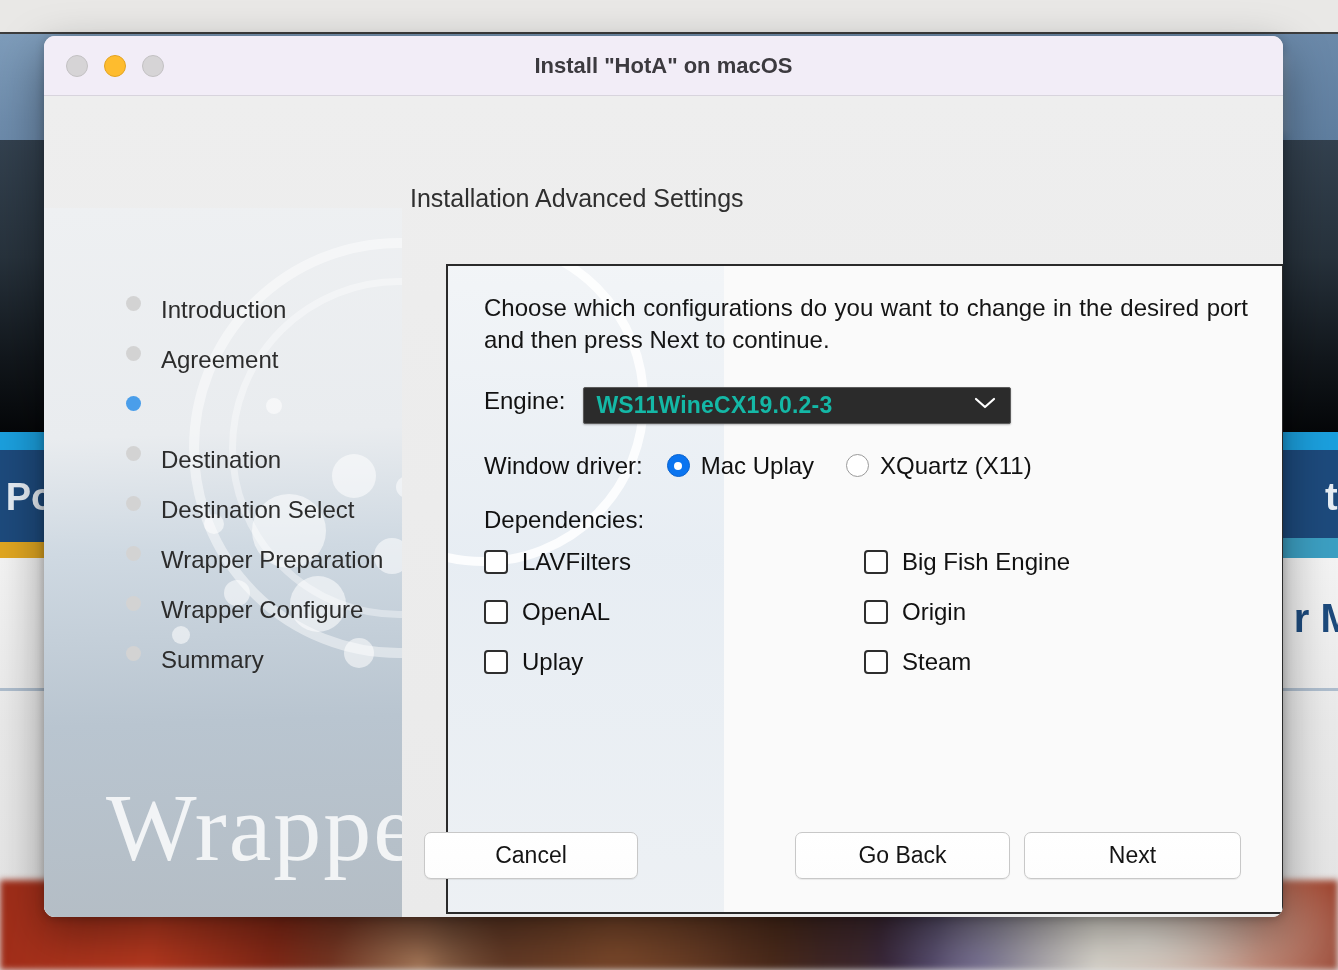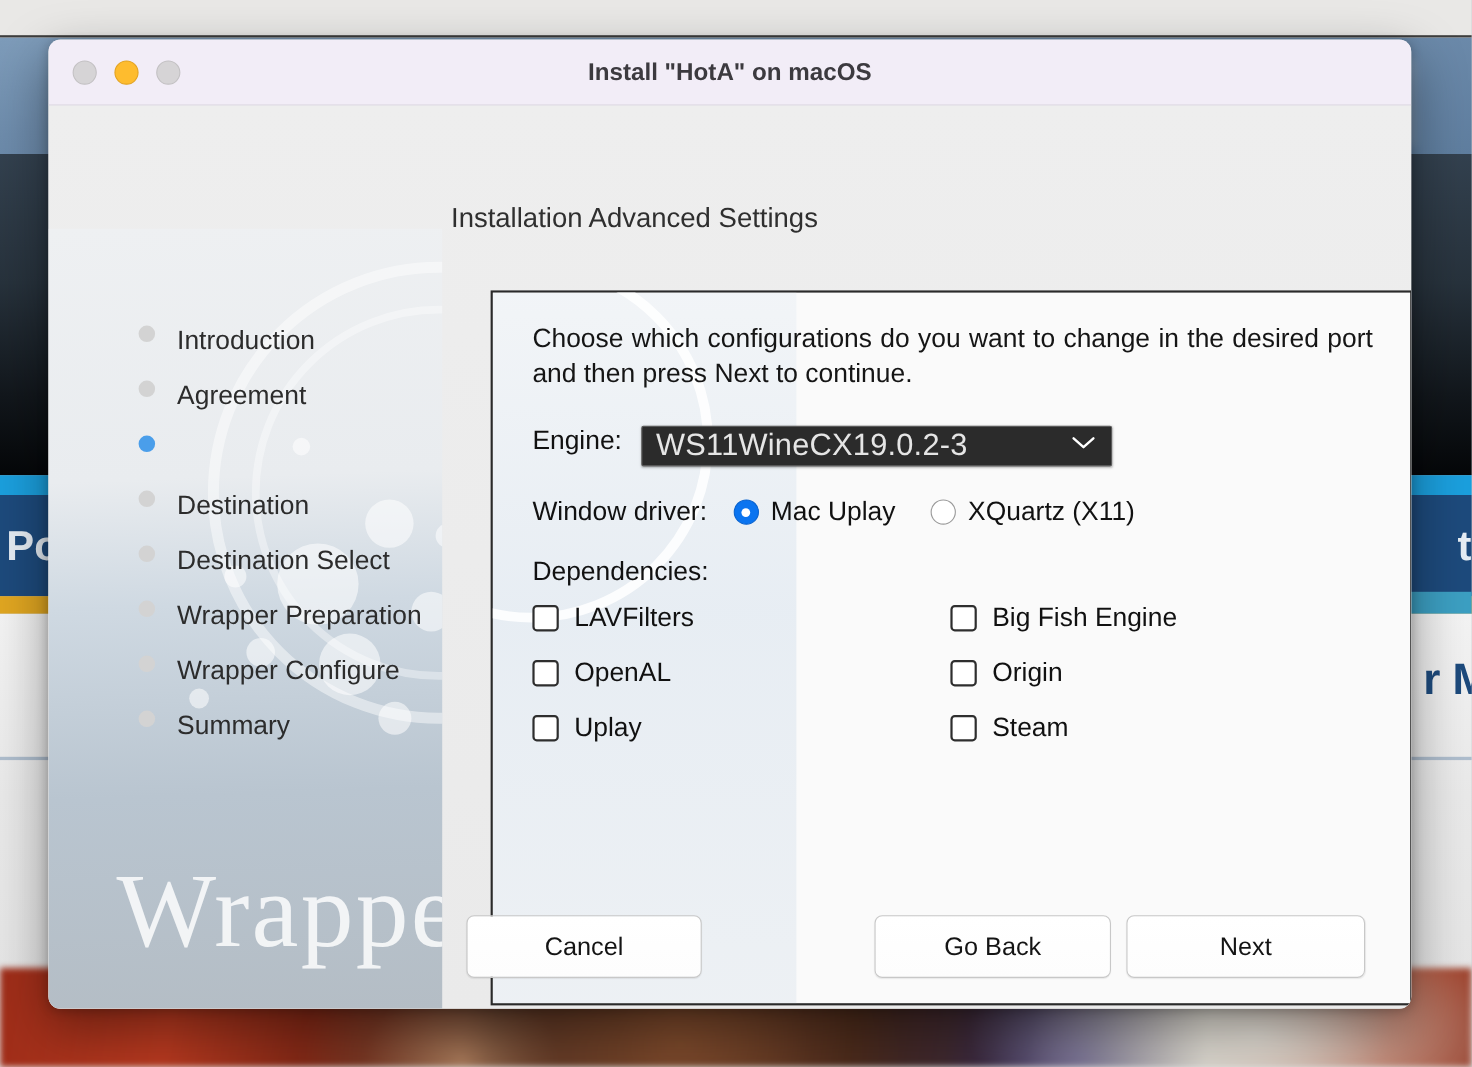--- a/index.html
+++ b/index.html
@@ -272,23 +272,23 @@
     height: 37px;
     background: #2b2b2b;
     border: 1px solid #5b5b5b;
     border-radius: 2px;
     display: flex;
     align-items: center;
     padding: 0 12px;
     box-shadow: 0 1px 2px rgba(0,0,0,0.25);
   }
   .select-value {
-    font-size: 28px;
-    font-weight: normal;
-    color: #e5e5e5;
+    font-size: 23px;
+    font-weight: bold;
+    color: #14b8a6;
     letter-spacing: 0.2px;
     white-space: nowrap;
   }
   .select-chevron {
     position: absolute;
     right: 14px; top: 50%;
     transform: translateY(-50%);
     display: block;
   }
 
@@ -339,21 +339,21 @@
 
   
   .footer {
     position: absolute;
     left: 0; right: 0; bottom: 0;
     height: 93px;
     z-index: 6;
   }
   .btn {
     position: absolute;
-    height: 57px;
+    height: 47px;
     background: linear-gradient(180deg, #ffffff 0%, #fdfdfd 100%);
     border: 1px solid #c8c8c8;
     border-radius: 7px;
     font-family: "Liberation Sans", sans-serif;
     font-size: 23px;
     color: #141414;
     display: flex;
     align-items: center;
     justify-content: center;
     box-shadow: 0 1px 1px rgba(0,0,0,0.07);

